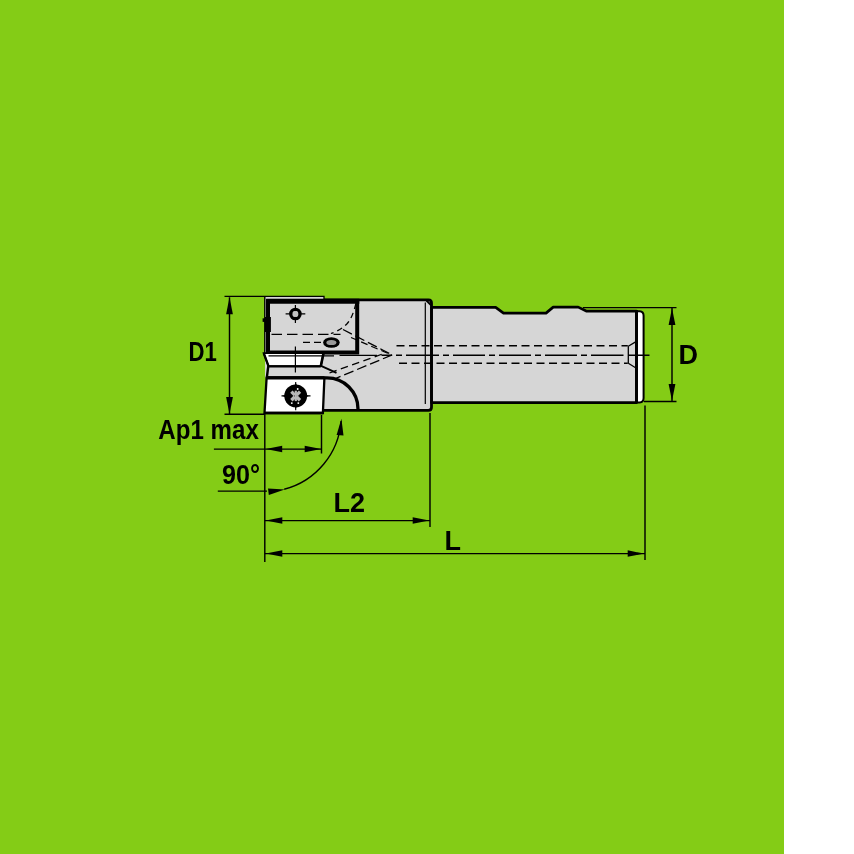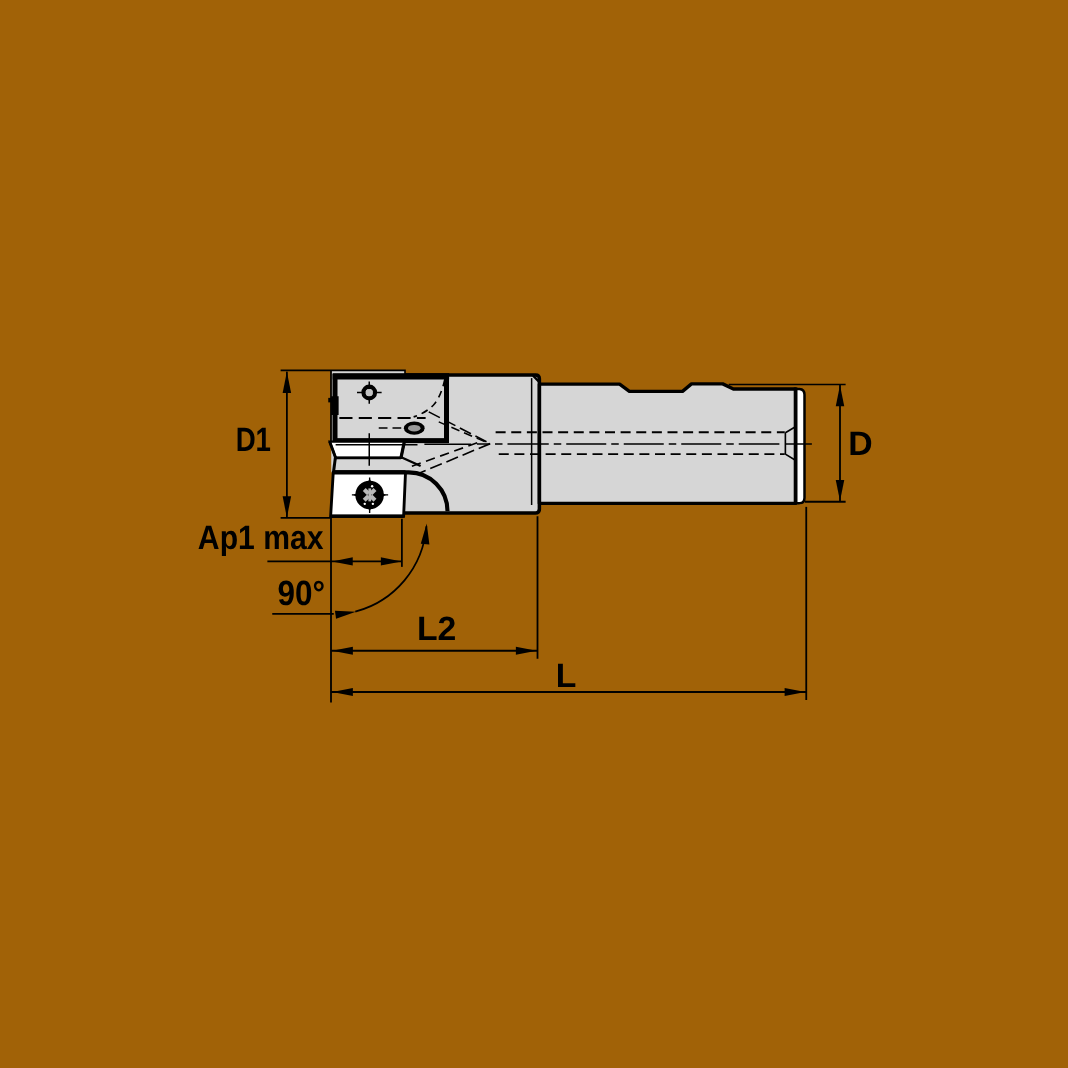--- a/index.html
+++ b/index.html
@@ -1,16 +1,16 @@
 <!DOCTYPE html>
 <html><head>
 <meta charset="utf-8">
 <style>
 html,body{margin:0;padding:0;background:#ffffff;}
-#wrap{width:854px;height:854px;position:relative;background:#a16207;}
+#wrap{width:784px;height:854px;position:relative;background:#84cc16;}
 svg{position:absolute;top:0;left:0;will-change:transform;transform:translateZ(0);}
 text{font-family:"Liberation Sans", sans-serif;font-weight:bold;fill:#000;}
 </style>
 </head>
 <body>
 <div id="wrap">
 <svg width="854" height="854" viewBox="0 0 854 854">
 
 <path d="M265,296.3 L324,296.3 L324,300.2 L427.5,300.2 Q431.5,300.2 431.5,304 L431.5,406.7 Q431.5,410.4 427.7,410.4 L324,410.4 L324,377.8 L265,377.8 Z" fill="#d6d6d6" stroke="none"></path>
 

